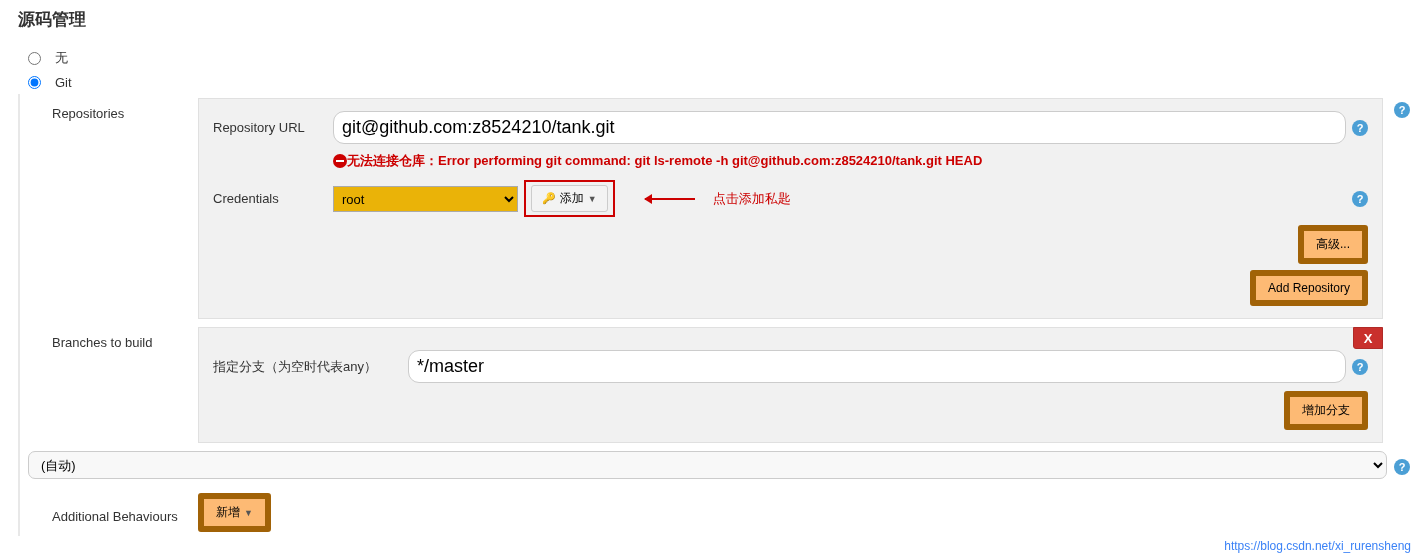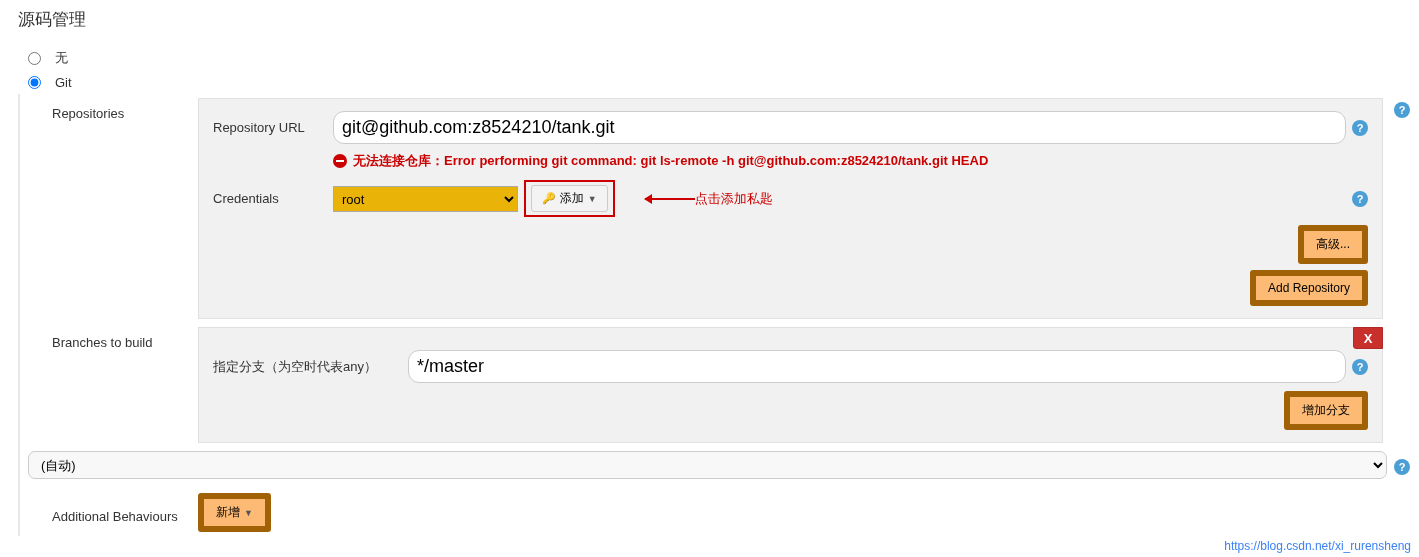--- a/index.html
+++ b/index.html
@@ -5,21 +5,21 @@
     * { box-sizing: border-box; margin: 0; padding: 0; }
     body {
       font-family: Arial, "Microsoft YaHei", sans-serif;
       font-size: 13px;
       color: #333;
       background: #fff;
       width: 1419px;
     }
     .section-title {
       font-size: 17px;
-      font-weight: normal;
+      font-weight: bold;
       padding: 8px 18px 14px 18px;
     }
     .radio-row {
       padding: 4px 18px 4px 28px;
       display: flex;
       align-items: center;
       gap: 8px;
     }
     .radio-row input { margin-right: 6px; }
     .config-area {
@@ -81,21 +81,21 @@
       border-radius: 7px;
       height: 28px;
       padding: 4px 8px;
     }
     .error-msg {
       color: #c00;
       font-weight: bold;
       margin: 4px 0 10px 120px;
       display: flex;
       align-items: center;
-      gap: 6px;
+      gap: 0;
       font-size: 13px;
     }
     .error-icon {
       width: 14px; height: 14px;
       background: #c00;
       border-radius: 50%;
       position: relative;
       flex-shrink: 0;
     }
     .error-icon::after {
@@ -151,20 +151,21 @@
     .arrow-line::before {
       content: "";
       position: absolute;
       left: -1px; top: -4px;
       border-top: 5px solid transparent;
       border-bottom: 5px solid transparent;
       border-right: 8px solid #c00;
     }
     .annotation-text {
       color: #c00;
+      margin-left: 18px;
       font-size: 13px;
     }
     .btn-row-right {
       text-align: right;
       margin-top: 6px;
     }
     .btn-row-right .btn { margin-left: 6px; }
     .help-icon {
       width: 16px; height: 16px;
       border-radius: 50%;

